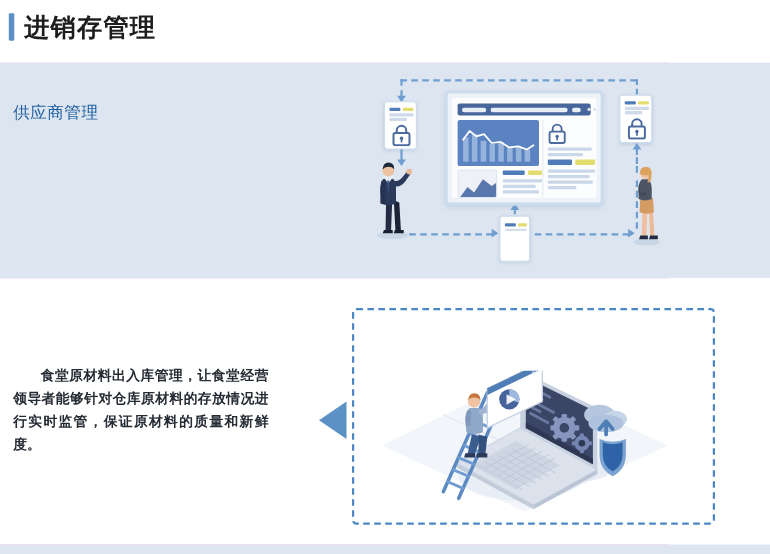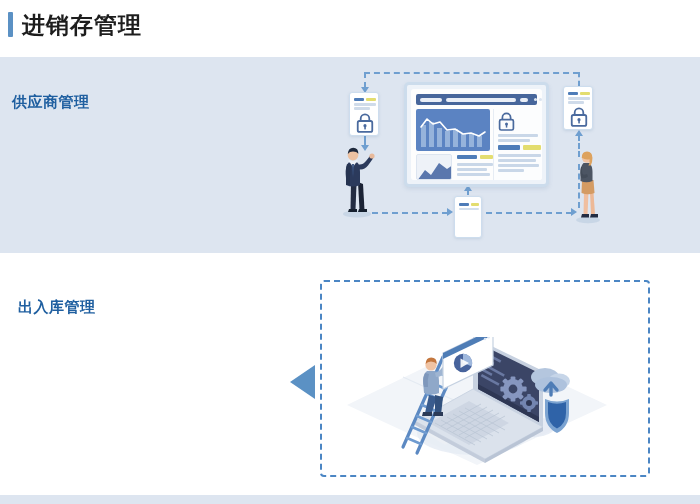--- a/index.html
+++ b/index.html
@@ -36,21 +36,21 @@
     background:#ffffff;
   }
   .band-footer{
     position:absolute; left:0; top:495px; width:700px; height:9px;
     background:#dde5f0;
   }
 
   
   .sec-head{
     position:absolute;
-    font-size:15px; font-weight:bold; color:#1f5fa0;
+    font-size:15px; font-weight:normal; color:#1f5fa0;
     letter-spacing:.5px;
   }
   .sec-body{
     position:absolute;
     font-size:12.5px; color:#252b33; line-height:21px;
     text-align:justify; text-indent:2em;
     font-weight:bold;
   }
   #sec1-head{ left:12px; top:93px; }
   #sec1-body{ left:12px; top:128px; width:232px; }
@@ -300,21 +300,21 @@
         <path d="M17.5 17 q-3 3 -3 9 l0 9 q6 2.5 12 0 l0 -9 q0 -6 -3 -9 z" fill="#4c5563"></path>
 
         <path d="M15 21 q-1.5 7 0.5 11 q4 1 6.5 -1.5 l-1 -2.5 q-3 1.5 -4.5 0 q-1 -3.5 -0.5 -7 z" fill="#434c59"></path>
 
         <circle cx="21" cy="11.5" r="5.2" fill="#f0c3a3"></circle>
         <path d="M15.8 11.8 q0 -6.2 5.2 -6.2 q5.4 0 5.4 6.6 q0 4.6 -1.6 7.4 l-2.4 0 q1.6 -3 1.2 -6.4 q-4 1.2 -7.8 -1.4 z" fill="#dda25e"></path>
       </svg>
     </div>
   </div>
 
-  <div class="sec-head" id="sec2-head">出入库管理</div>
+  <div class="sec-body" id="sec2-body">食堂原材料出入库管理，让食堂经营领导者能够针对仓库原材料的存放情况进行实时监管，保证原材料的质量和新鲜度。</div>
 
   <div class="illo2">
 
     <div class="dashbox"></div>
     <div class="tri-left"></div>
 
     <svg class="floor" width="265" height="130" viewBox="0 0 265 130">
 
       <polygon points="130,6 262,68 132,128 2,68" fill="#f2f5f9"></polygon>
       <path d="M58 40 L190 100" stroke="#e4eaf2" stroke-width="1.3" fill="none"></path>

